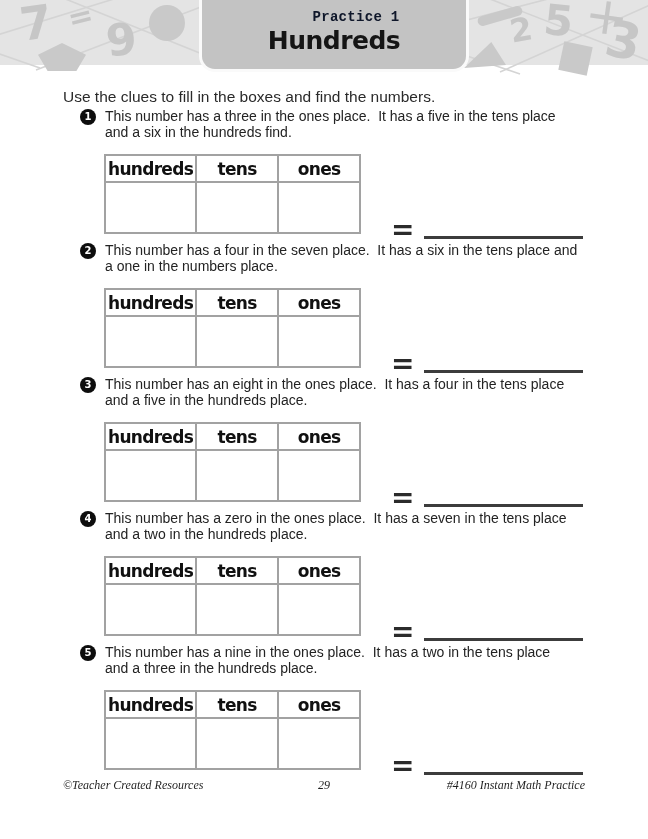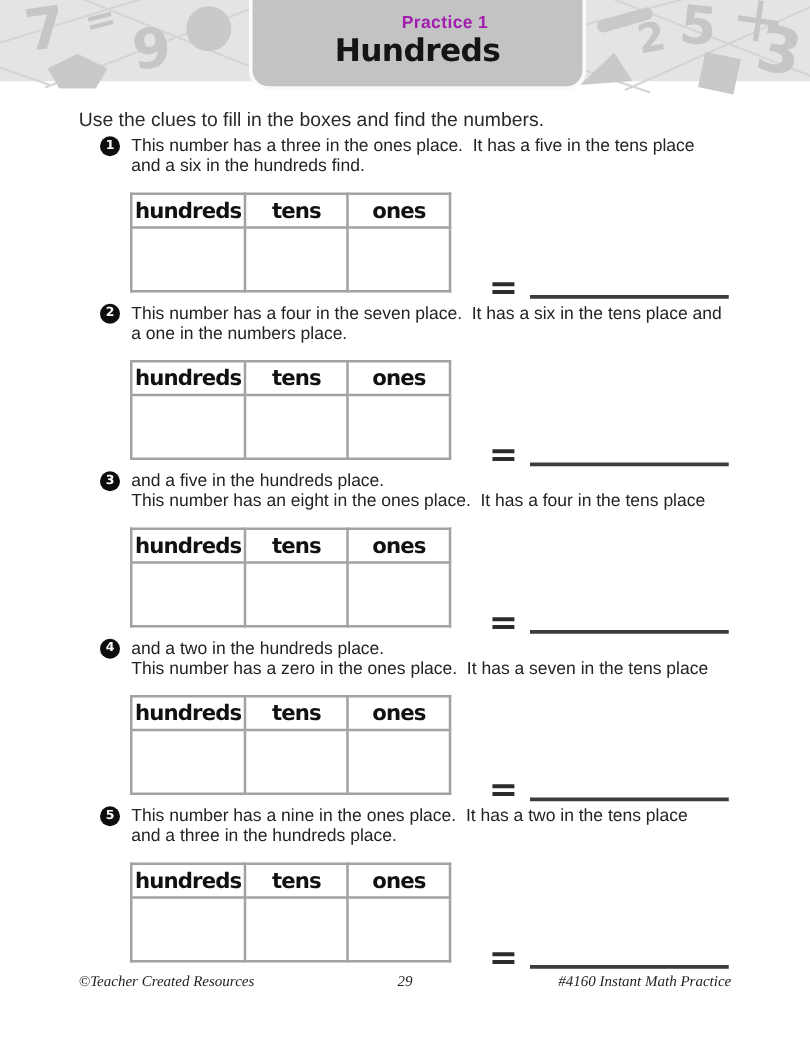--- a/index.html
+++ b/index.html
@@ -13,22 +13,22 @@
           font-weight:bold; line-height:1; user-select:none; }
   .shape { position:absolute; background:#c9c9c9; }
   .circle-shape { border-radius:50%; }
   .pentagon-shape { clip-path:polygon(50% 0, 100% 42%, 80% 100%, 20% 100%, 0 42%); }
   .triangle-shape { clip-path:polygon(65% 0, 100% 88%, 0 100%); }
   .minus-bar { border-radius:5px; }
 
   .title-box { position:absolute; left:199px; top:0; width:270px; height:72px;
                background:#c3c3c3; border-radius:0 0 16px 16px; text-align:center;
                border:3px solid #fafafa; border-top:none; z-index:2; }
-  .practice-label { margin-top:9px; font-size:14px; font-weight:bold; color:#a21caf;
-                    font-family:Liberation Sans, sans-serif; letter-spacing:0.3px;padding-left:44px; }
+  .practice-label { margin-top:9px; font-size:14px; font-weight:bold; color:#0f172a;
+                    font-family:Liberation Mono, monospace; letter-spacing:0.3px;padding-left:44px; }
   .page-title { margin-top:1px; font-size:25px; font-weight:bold; color:#151515;
                 font-family:"DejaVu Sans", sans-serif; letter-spacing:-0.5px; }
 
   
   .instruction { margin:23px 0 0 63px; font-size:15.5px; color:#2a2a2a; }
 
   .problem { margin-left:80px; margin-top:2px; margin-bottom:8px; }
   .clue { display:flex; gap:9px; }
   .bullet { flex:0 0 16px; width:16px; height:16px; margin-top:1px; background:#0d0d0d;
             color:#ffffff; border-radius:50%; font-size:10px; font-weight:bold;
@@ -152,22 +152,22 @@
       <span class="equals">=</span>
       <span class="blank"></span>
     </div>
   </div>
 </section>
 
 <section class="problem">
   <div class="clue">
     <span class="bullet">3</span>
     <div class="clue-text">
+      <div class="clue-line">This number has an eight in the ones place.  It has a four in the tens place</div>
       <div class="clue-line">and a five in the hundreds place.</div>
-      <div class="clue-line">This number has an eight in the ones place.  It has a four in the tens place</div>
     </div>
   </div>
   <div class="work-row">
     <table class="pv-table">
       <tbody>
           <tr>
         <th>hundreds</th>
         <th>tens</th>
         <th>ones</th>
       </tr>
@@ -182,22 +182,22 @@
       <span class="equals">=</span>
       <span class="blank"></span>
     </div>
   </div>
 </section>
 
 <section class="problem">
   <div class="clue">
     <span class="bullet">4</span>
     <div class="clue-text">
+      <div class="clue-line">This number has a zero in the ones place.  It has a seven in the tens place</div>
       <div class="clue-line">and a two in the hundreds place.</div>
-      <div class="clue-line">This number has a zero in the ones place.  It has a seven in the tens place</div>
     </div>
   </div>
   <div class="work-row">
     <table class="pv-table">
       <tbody>
           <tr>
         <th>hundreds</th>
         <th>tens</th>
         <th>ones</th>
       </tr>

